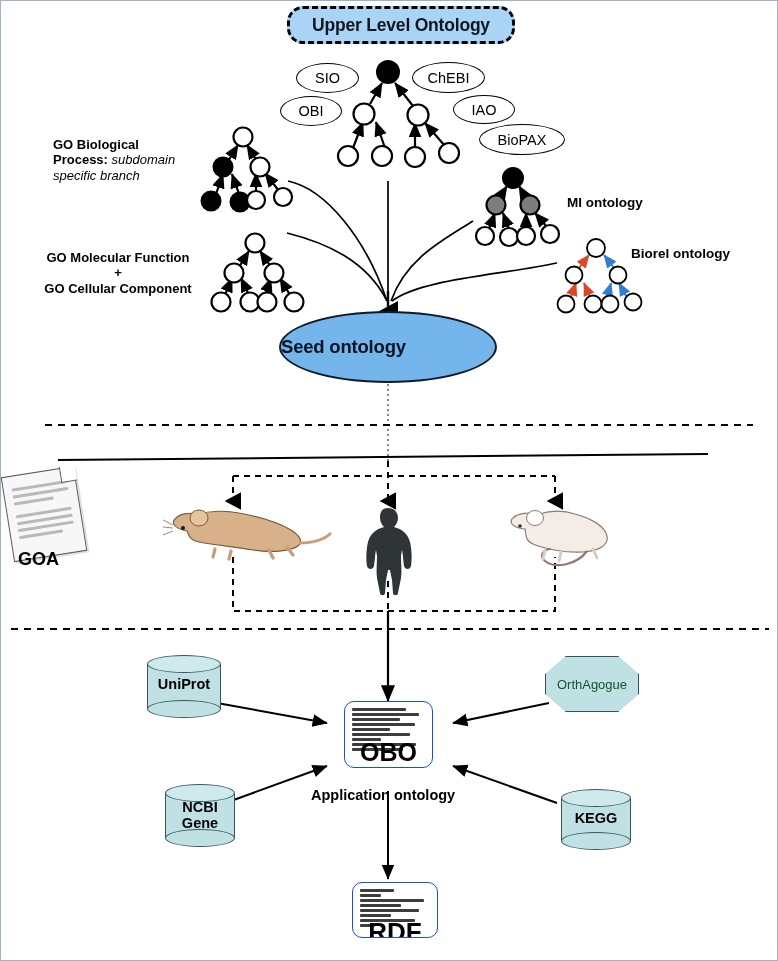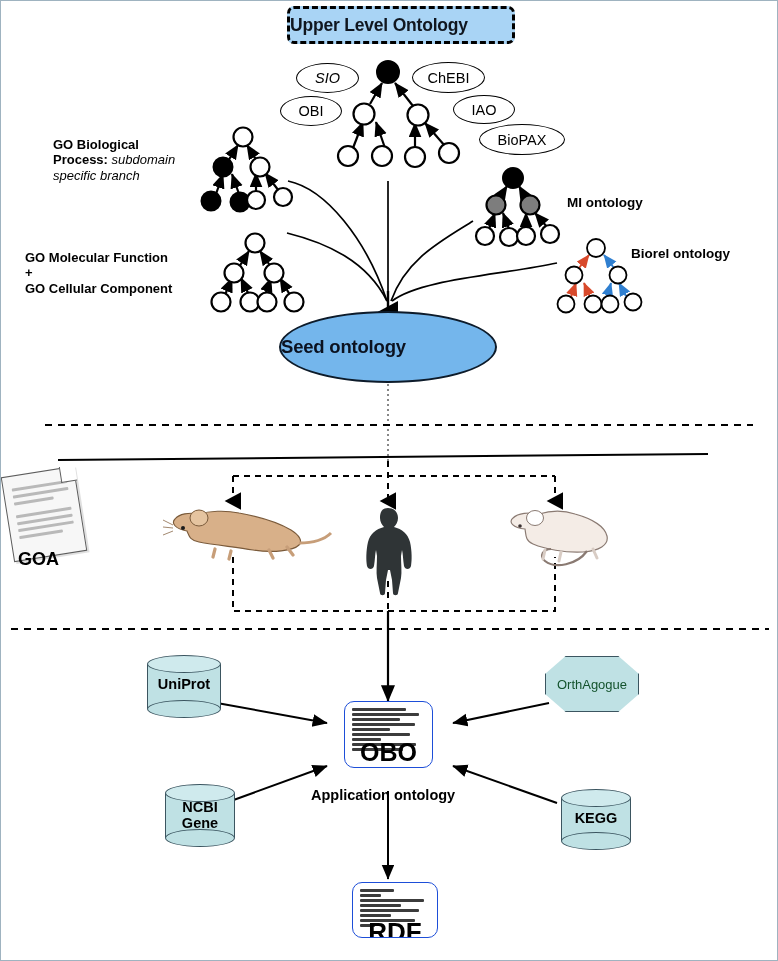--- a/index.html
+++ b/index.html
@@ -15,22 +15,22 @@
   }
   #svg-layer{position:absolute;left:0;top:0;width:778px;height:961px;}
 
   .lbl{position:absolute;color:#000;line-height:1.18;}
   .bold{font-weight:bold;}
   .ital{font-style:italic;}
 
   
   #ulo-box{
     position:absolute;left:286px;top:5px;width:228px;height:38px;
-    background:#a9d4f5;border:3px dashed #000;border-radius:7px;
-    display:flex;align-items:center;
+    background:#a9d4f5;border:3px dashed #000;border-radius:16px;
+    display:flex;align-items:center;justify-content:center;
     box-sizing:border-box;
   }
   #ulo-box .t{font-size:17.5px;font-weight:bold;letter-spacing:-0.2px;color:#10161f;}
 
   
   #seed-ell{
     position:absolute;left:278px;top:310px;width:218px;height:72px;
     background:#74b6ec;border:2.5px solid #0d1b2a;border-radius:50%;
     display:flex;align-items:center;justify-content:flex-start;box-sizing:border-box;
   }
@@ -285,21 +285,21 @@
       <line x1="548" y1="702" x2="452" y2="722" marker-end="url(#ah)"></line>
       <line x1="556" y1="802" x2="452" y2="765" marker-end="url(#ah)"></line>
       <line x1="387" y1="790" x2="387" y2="878" marker-end="url(#ah)"></line>
     </g>
   </svg>
 
   <div id="ulo-box">
     <span class="t">Upper Level Ontology</span>
   </div>
 
-  <div class="tag-ell" style="left:295px;top:62px;width:63px;height:30px;font-style:italic;">
+  <div class="tag-ell" style="left:295px;top:62px;width:63px;height:30px;">
     <span>SIO</span>
   </div>
   <div class="tag-ell" style="left:279px;top:95px;width:62px;height:30px;">
     <span>OBI</span>
   </div>
   <div class="tag-ell" style="left:411px;top:61px;width:73px;height:31px;">
     <span>ChEBI</span>
   </div>
   <div class="tag-ell" style="left:452px;top:94px;width:62px;height:29px;">
     <span>IAO</span>
@@ -307,21 +307,21 @@
   <div class="tag-ell" style="left:478px;top:123px;width:86px;height:31px;">
     <span>BioPAX</span>
   </div>
 
   <div class="lbl" style="left:52px;top:136px;width:150px;font-size:13px;">
     <span class="bold">GO Biological</span><br>
     <span class="bold">Process:</span><span class="ital"> subdomain</span><br>
     <span class="ital">specific branch</span>
   </div>
 
-  <div class="lbl bold" style="left:24px;top:249px;width:186px;font-size:13px;">
+  <div class="lbl bold" style="left:24px;top:249px;width:186px;font-size:13px;text-align:center;">
     <span>GO Molecular Function</span><br>
     <span>+</span><br>
     <span>GO Cellular  Component</span>
   </div>
 
   <div class="lbl bold" style="left:566px;top:194px;font-size:13.5px;">MI ontology</div>
 
   <div class="lbl bold" style="left:630px;top:245px;font-size:13.5px;">Biorel ontology</div>
 
   <div id="seed-ell">

